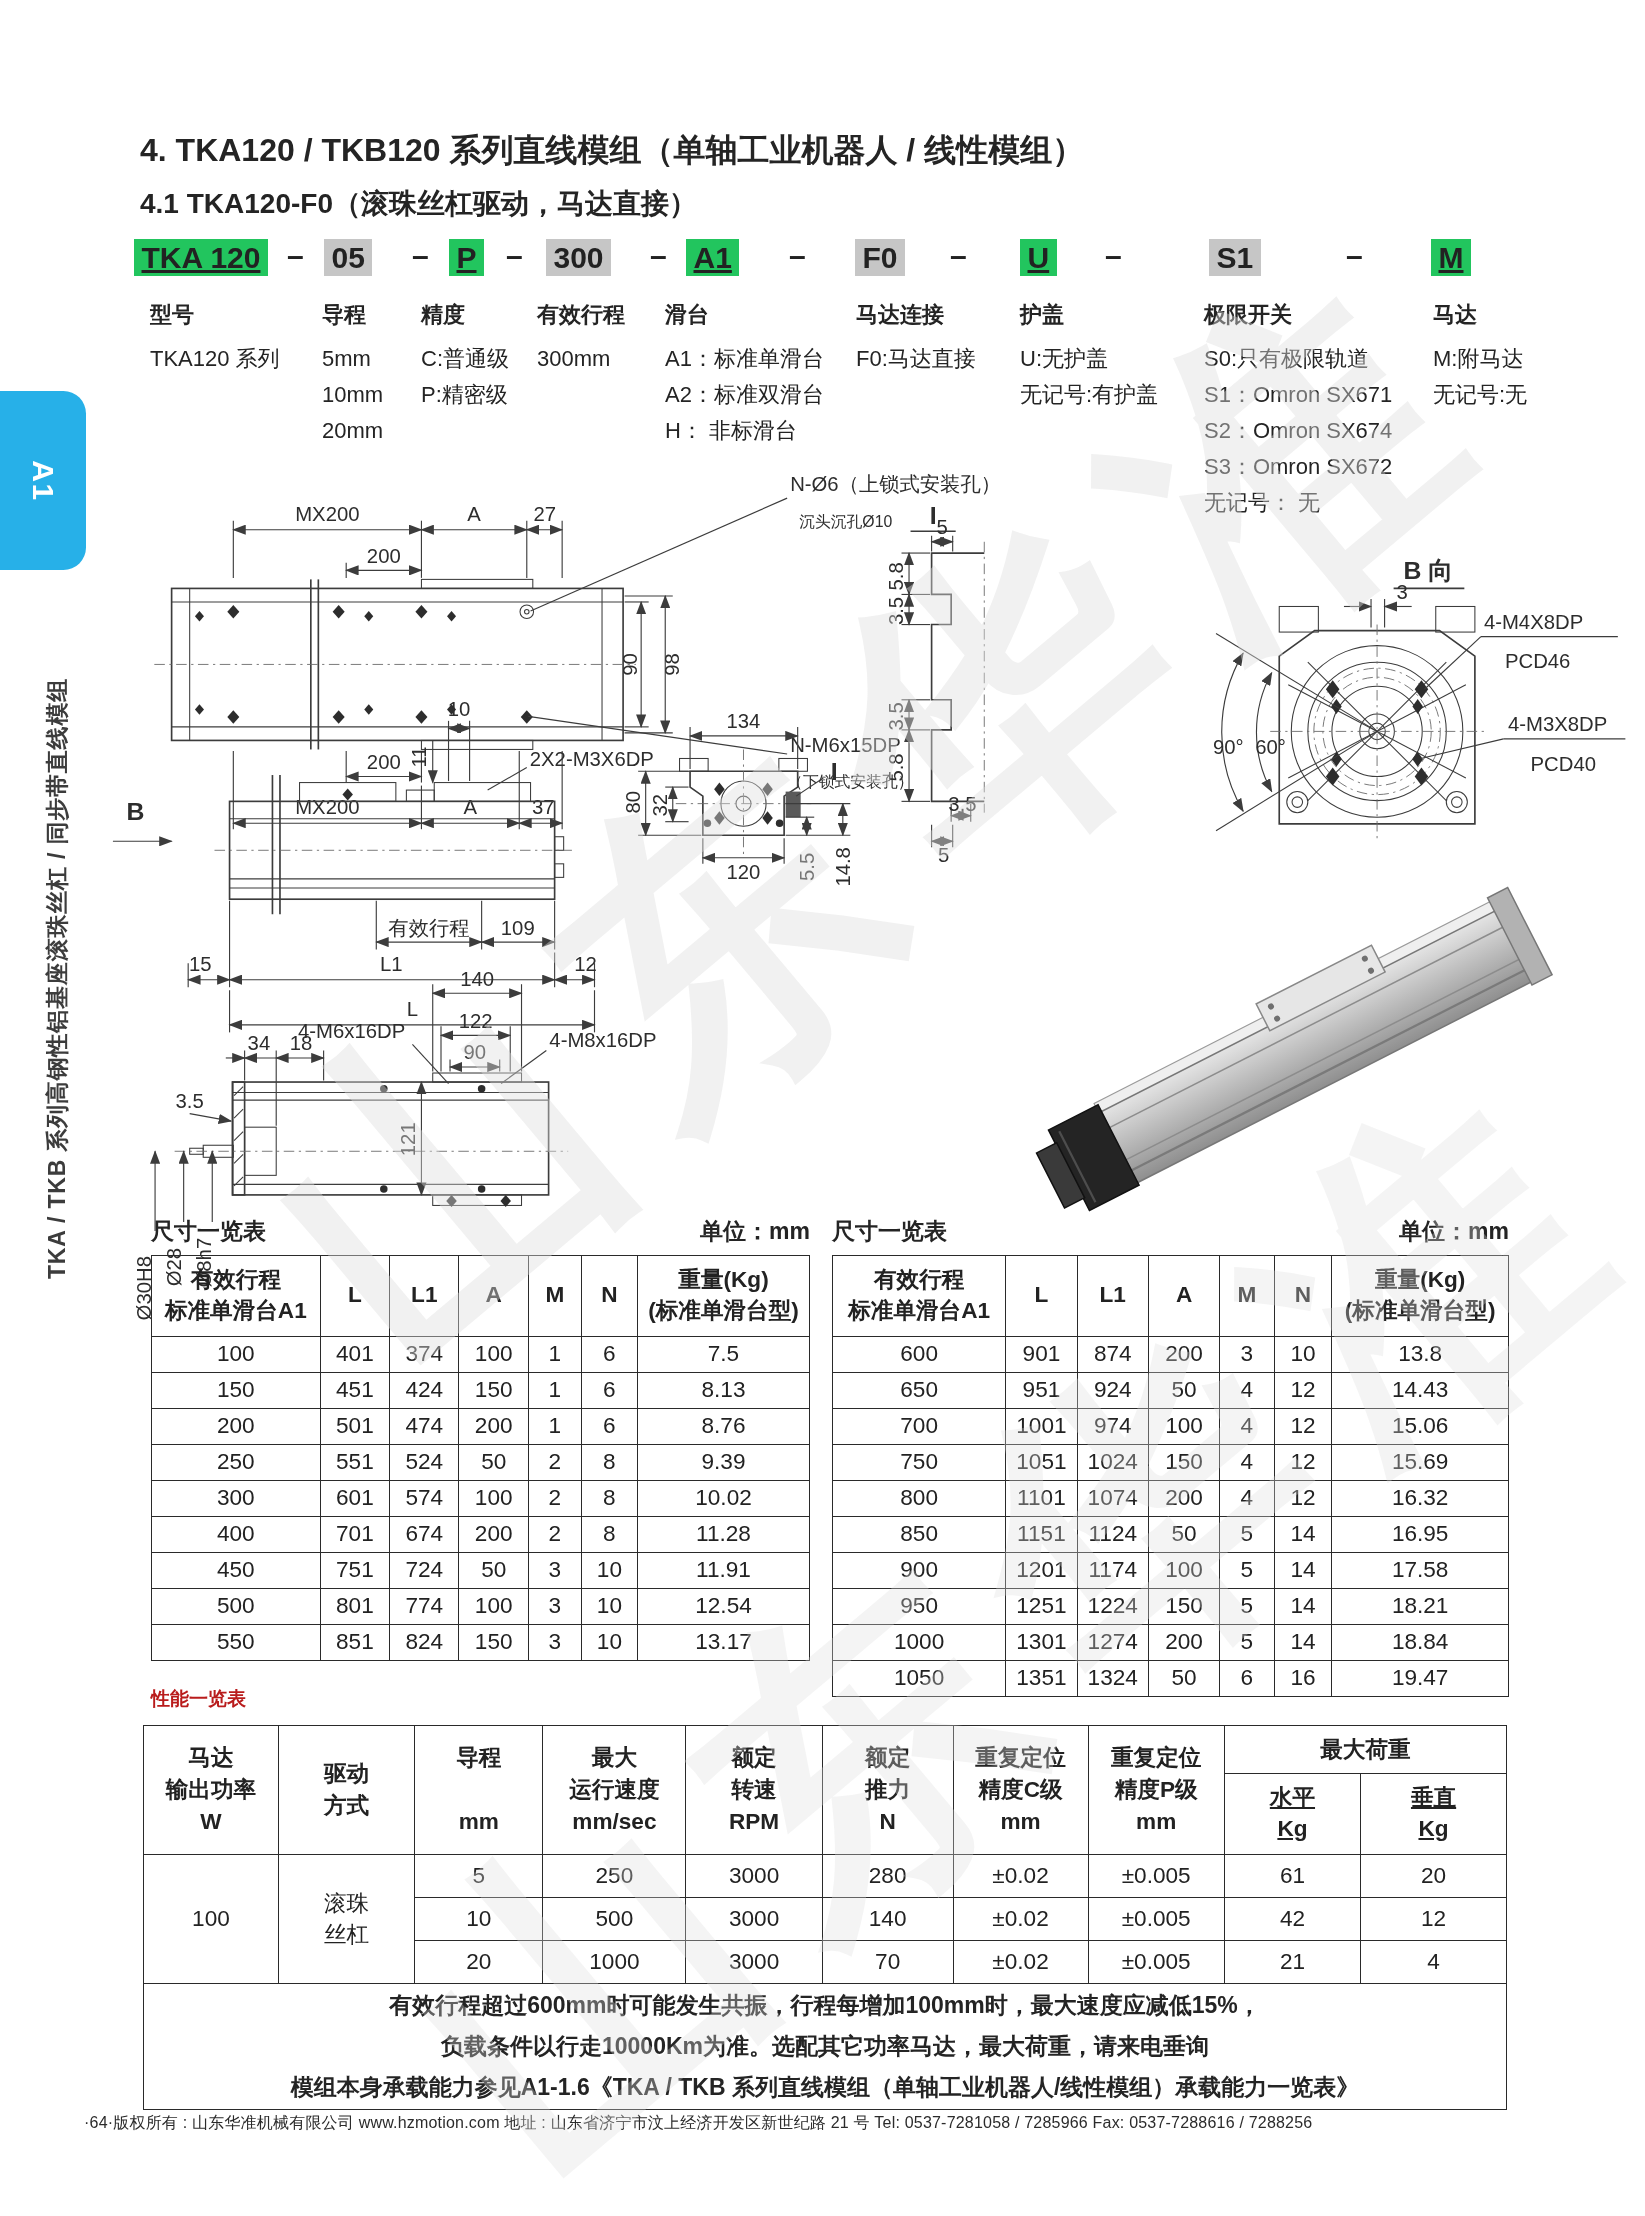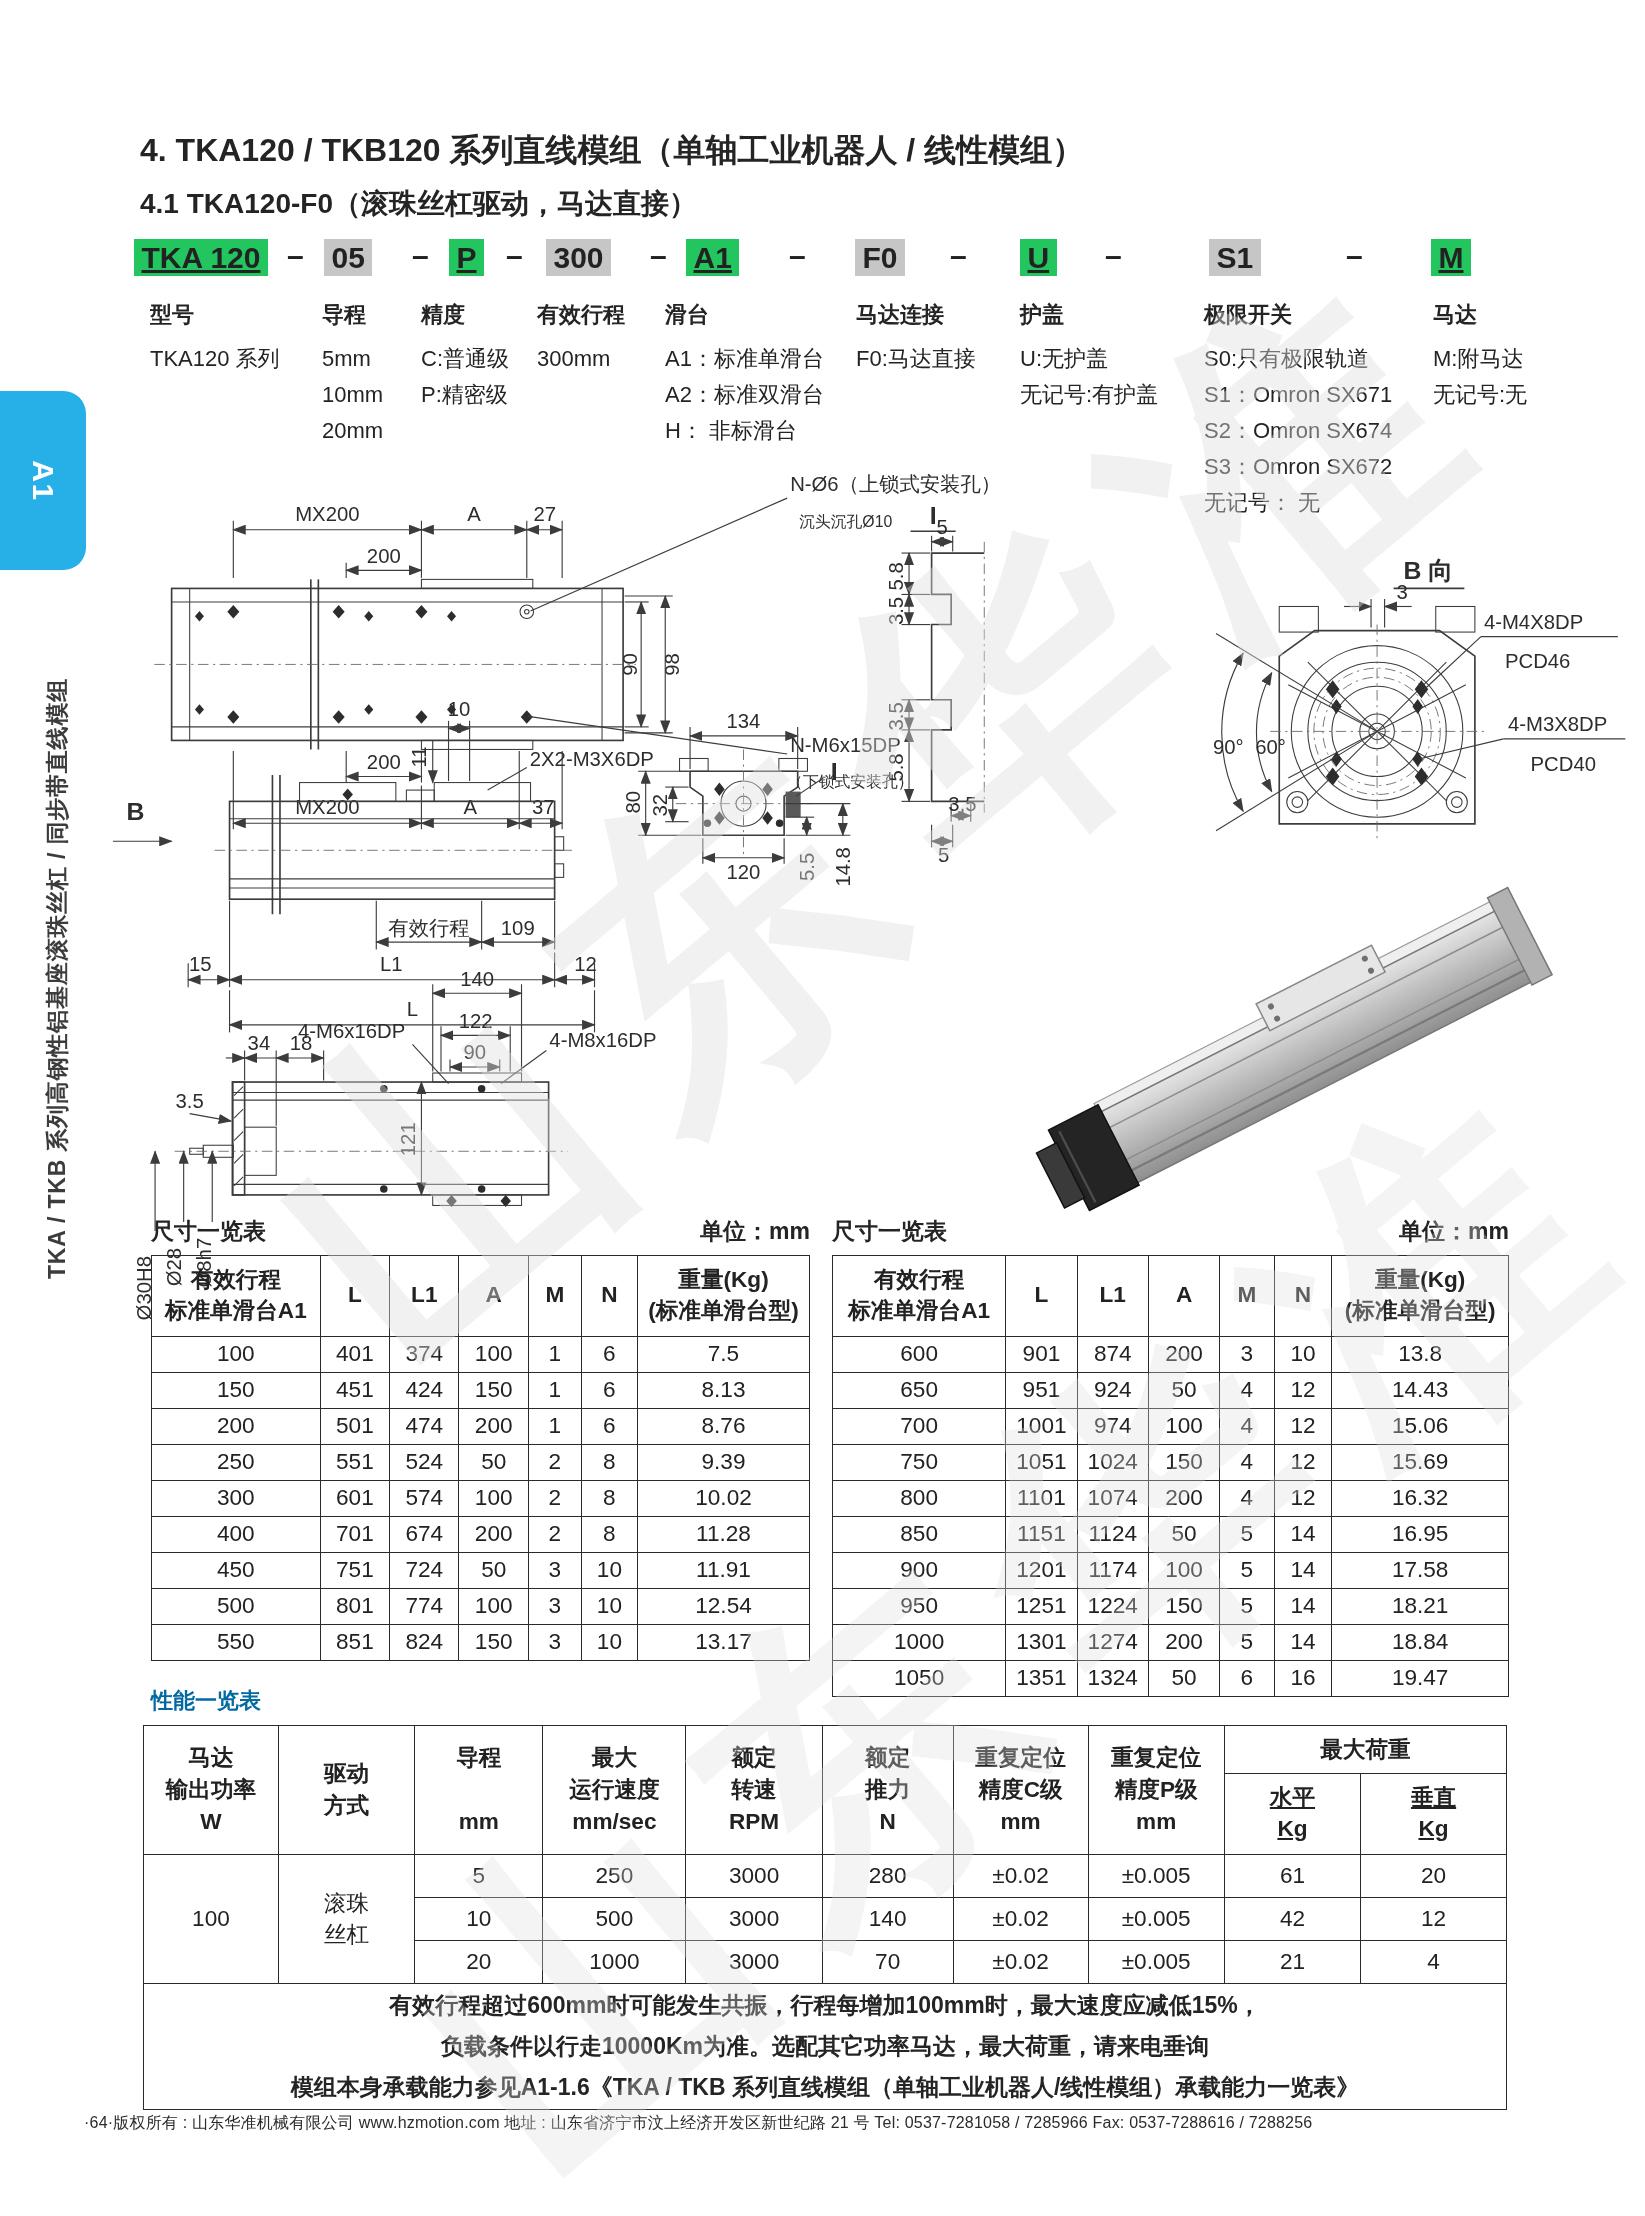--- a/index.html
+++ b/index.html
@@ -55,21 +55,21 @@
   .dim-table,.perf-wrap{position:absolute;z-index:2;}
   .dim-head{display:flex;justify-content:space-between;font-size:23px;font-weight:600;color:#242424;margin-bottom:7.5px;}
   table.grid{border-collapse:collapse;width:100%;table-layout:fixed;background:transparent;}
   table.grid th,table.grid td{
     border:1.5px solid #2a2a2a;text-align:center;vertical-align:middle;
     font-size:22.6px;color:#222;padding:1.5px 3px;
   }
   table.grid thead th{font-weight:600;height:77px;line-height:1.35;}
   table.grid td{height:32px;font-weight:500;}
   .pre{white-space:pre-line;}
-  .perf-title{position:absolute;z-index:2;font-size:22px;font-weight:600;color:#0369a1;}
+  .perf-title{position:absolute;z-index:2;font-size:19px;font-weight:600;color:#b91c1c;}
   table.perf thead th{height:auto;padding:7.5px 3px;}
   table.perf thead tr:first-child th{line-height:1.4;}
   table.perf thead tr:last-child th{height:65px;text-decoration:underline;}
   table.perf td{height:39px;}
   td.notes-cell{text-align:left;padding:12px 19.6px;height:auto;}
   .note-line{font-size:23px;font-weight:600;line-height:1.78;color:#242424;white-space:nowrap;}
   
   .footer{position:absolute;left:84px;top:2113px;right:22.6px;z-index:2;
     font-size:16px;color:#2b2b2b;font-weight:500;white-space:nowrap;letter-spacing:0.2px;}
 </style>

